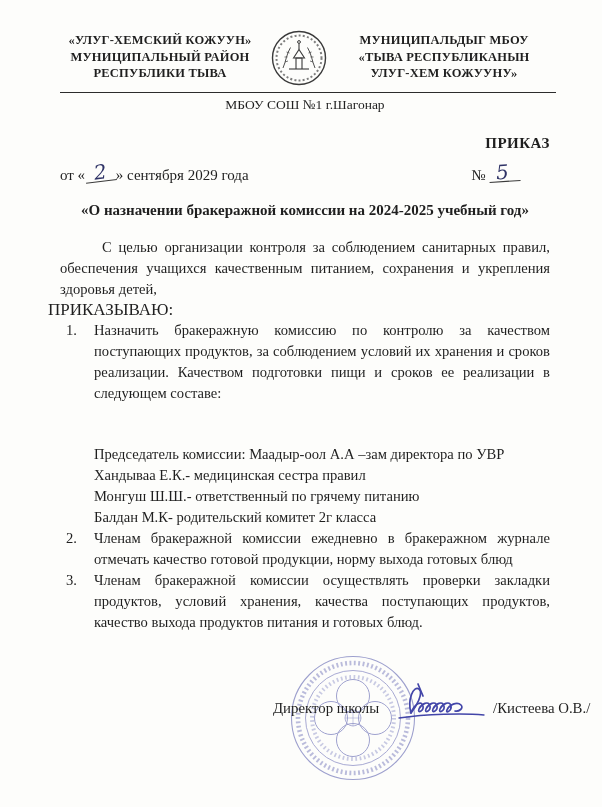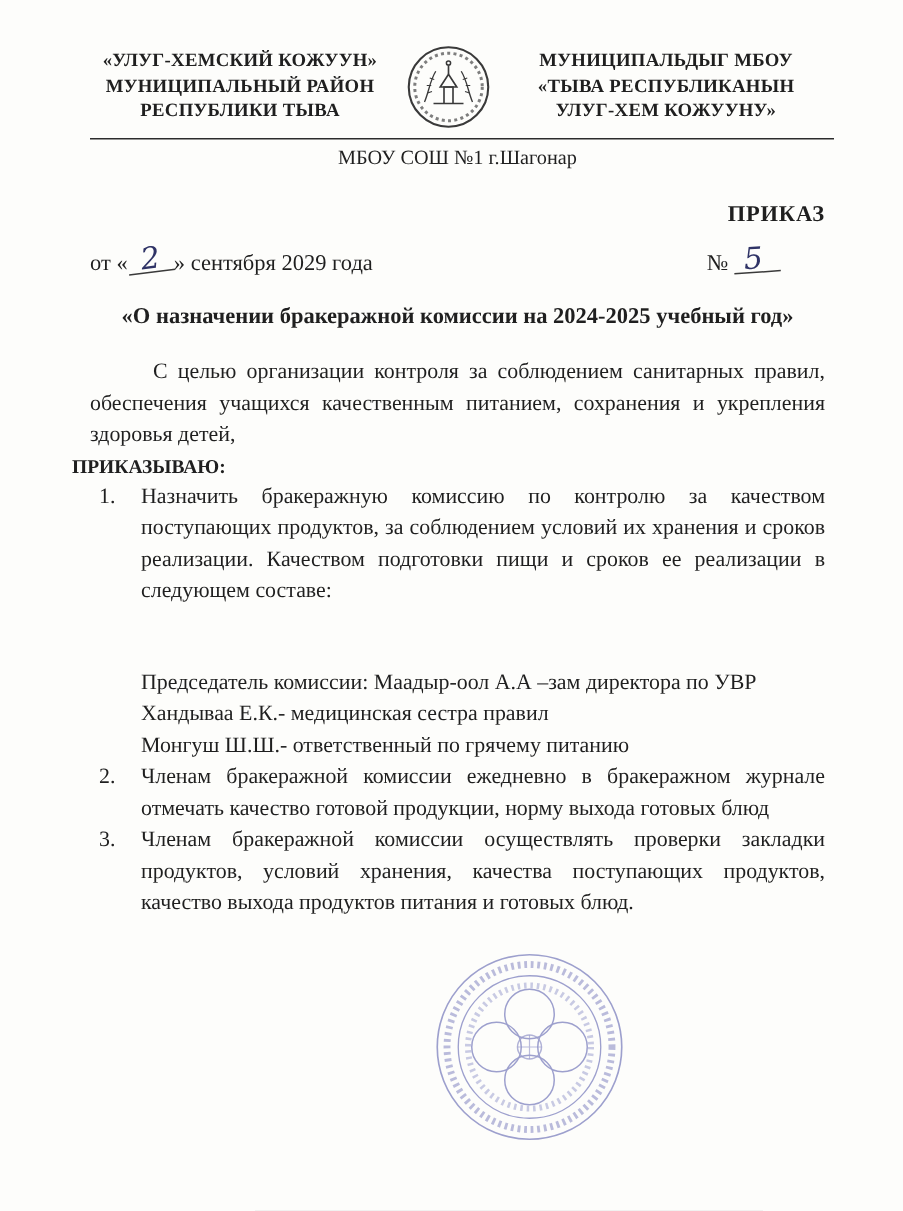--- a/index.html
+++ b/index.html
@@ -81,23 +81,23 @@
   
   .preamble {
     margin: 18px 0 0 0;
     font-size: 14.6px;
     line-height: 21px;
     text-align: justify;
     text-indent: 42px;
   }
   .order-word {
     margin: 0 0 0 -12px;
-    font-size: 13px;
+    font-size: 17px;
     line-height: 20px;
-    font-weight: bold;
+    font-weight: normal;
   }
   .order-list { margin: 0; }
   .order-item {
     display: grid;
     grid-template-columns: 34px 1fr;
     font-size: 14.6px;
     line-height: 21px;
   }
   .item-num { text-align: left; padding-left: 6px; }
   .item-text { text-align: justify; }
@@ -187,20 +187,21 @@
   <p class="order-word">ПРИКАЗЫВАЮ:</p>
 
   <div class="order-list">
     <div class="order-item">
       <span class="item-num">1.</span>
       <span class="item-text">Назначить бракеражную комиссию по контролю за качеством поступающих продуктов, за соблюдением условий их хранения и сроков реализации. Качеством подготовки пищи и сроков ее реализации в следующем составе:</span>
       <div class="members">
         <div class="member-line">Председатель комиссии: Маадыр-оол А.А –зам директора по УВР</div>
         <div class="member-line">Хандываа Е.К.- медицинская сестра правил</div>
         <div class="member-line">Монгуш Ш.Ш.- ответственный по грячему питанию</div>
+        <div class="member-line">Балдан М.К- родительский комитет 2г класса</div>
       </div>
     </div>
     <div class="order-item">
       <span class="item-num">2.</span>
       <span class="item-text">Членам бракеражной комиссии ежедневно в бракеражном журнале отмечать качество готовой продукции, норму выхода готовых блюд</span>
     </div>
     <div class="order-item">
       <span class="item-num">3.</span>
       <span class="item-text">Членам бракеражной комиссии осуществлять проверки закладки продуктов, условий хранения, качества поступающих продуктов, качество выхода продуктов питания и готовых блюд.</span>
     </div>
@@ -216,15 +217,27 @@
         <circle cx="65" cy="65" r="41" stroke-width="4" stroke-dasharray="1.7 2.6" opacity=".55"></circle>
         <circle cx="65" cy="43" r="16.5" stroke-width="1"></circle>
         <circle cx="87" cy="65" r="16.5" stroke-width="1"></circle>
         <circle cx="65" cy="87" r="16.5" stroke-width="1"></circle>
         <circle cx="43" cy="65" r="16.5" stroke-width="1"></circle>
         <circle cx="65" cy="65" r="8" stroke-width="1" opacity=".8"></circle>
         <path d="M65,57 v16 M57,65 h16" stroke-width=".8" opacity=".7"></path>
       </g>
     </svg>
 
+    <div class="sig-row">
+      <span>Директор школы</span>
+      <svg class="sig-script" viewBox="0 0 118 46">
+        <g fill="none" stroke="#4245a8" stroke-width="1.7" stroke-linecap="round">
+          <path d="M30,32 C26,18 33,4 38,8 C43,12 35,26 30,32"></path>
+          <path d="M37,3 L42,15"></path>
+          <path d="M30,32 C33,23 41,19 42,25 C43,30 36,33 38,28 C40,23 48,19 49,25 C50,30 43,33 45,28 C47,23 55,19 56,25 C57,30 50,33 52,28 C54,23 62,19 63,25 C64,30 57,33 59,28 C61,23 69,19 70,25 C71,30 64,33 66,29 C68,24 76,20 80,24 C83,27 78,31 74,30"></path>
+          <path d="M18,37 C45,33 82,32 103,34" stroke-width="1.3"></path>
+        </g>
+      </svg>
+      <span>/Кистеева О.В./</span>
+    </div>
   </div>
 
 </div>
 
 </body></html>

